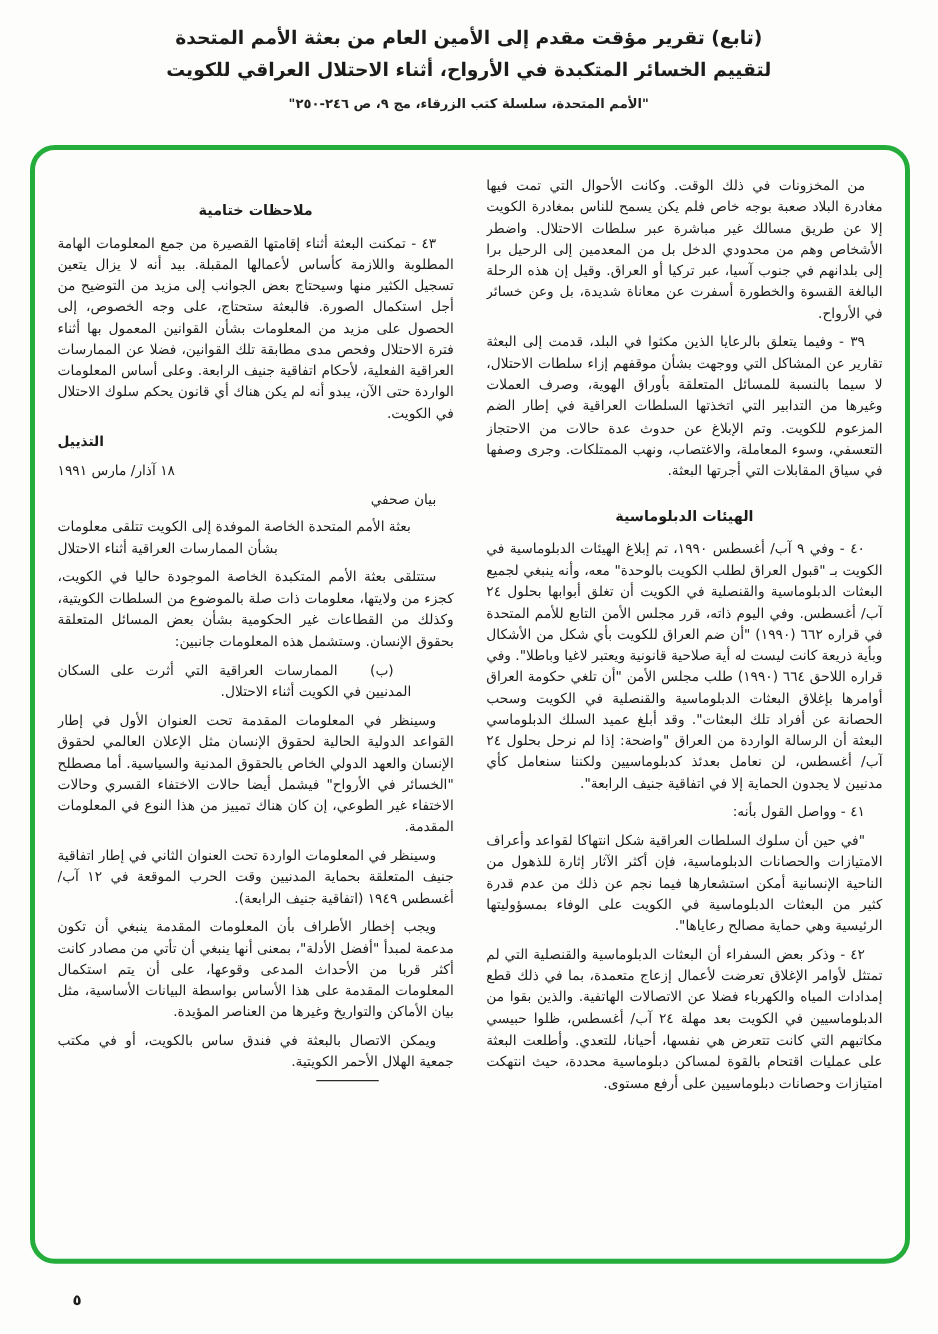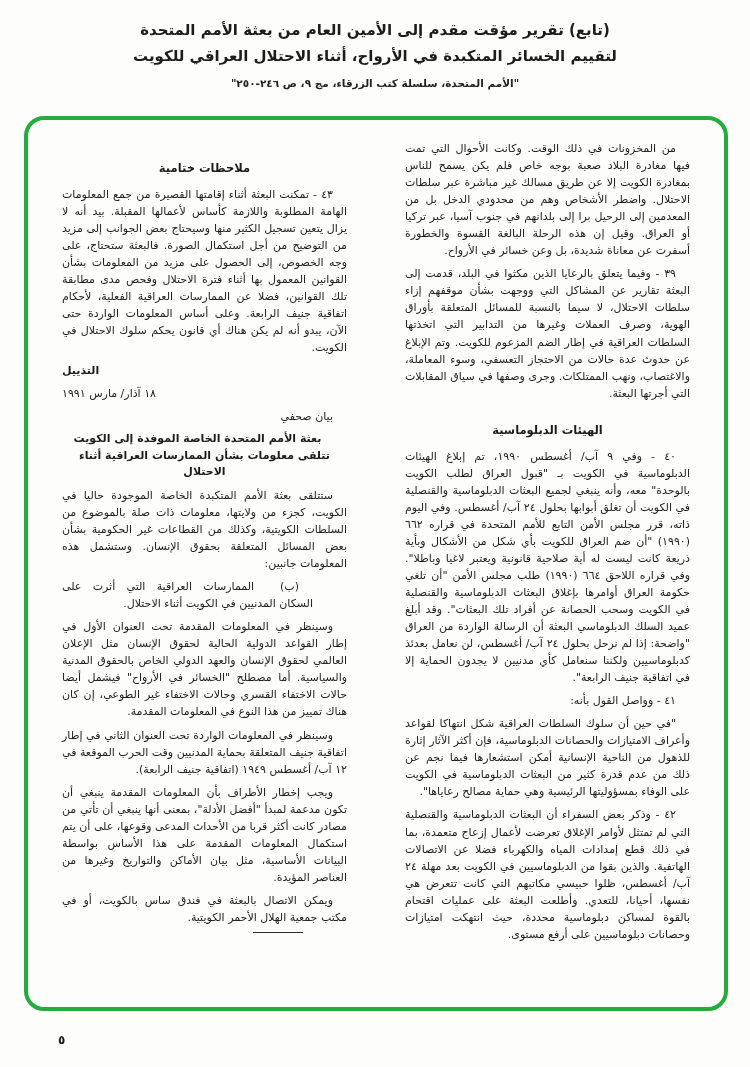--- a/index.html
+++ b/index.html
@@ -52,21 +52,21 @@
     height:100%;
   }
   .col{
     flex:1 1 0;
     font-size:11px;
     line-height:1.55;
     text-align:justify;
     overflow:hidden;
   }
   .col p{
-    margin:0 16px 6px;
+    margin:0 0 6px;
     text-indent:14px;
   }
   .section-heading{
     font-weight:bold;
     text-align:center;
     margin:20px 0 8px;
     font-size:11.5px;
   }
   .flush-left{
     text-align:left;
@@ -77,23 +77,23 @@
     text-align:left;
     text-indent:0;
     margin:2px 0 12px;
   }
   .centered-label{
     text-indent:0;
     font-weight:normal;
     margin:4px 0 10px;
   }
   .press-title{
-    text-align:center;
+    text-align:left;
     text-indent:0;
-    font-weight:bold;
+    font-weight:normal;
     margin:0 6px 10px;
     line-height:1.5;
   }
   .list-item{
     padding-right:34px;
     margin-bottom:6px;
     text-indent:0;
   }
   .list-item .item-label{
     margin-left:26px;

